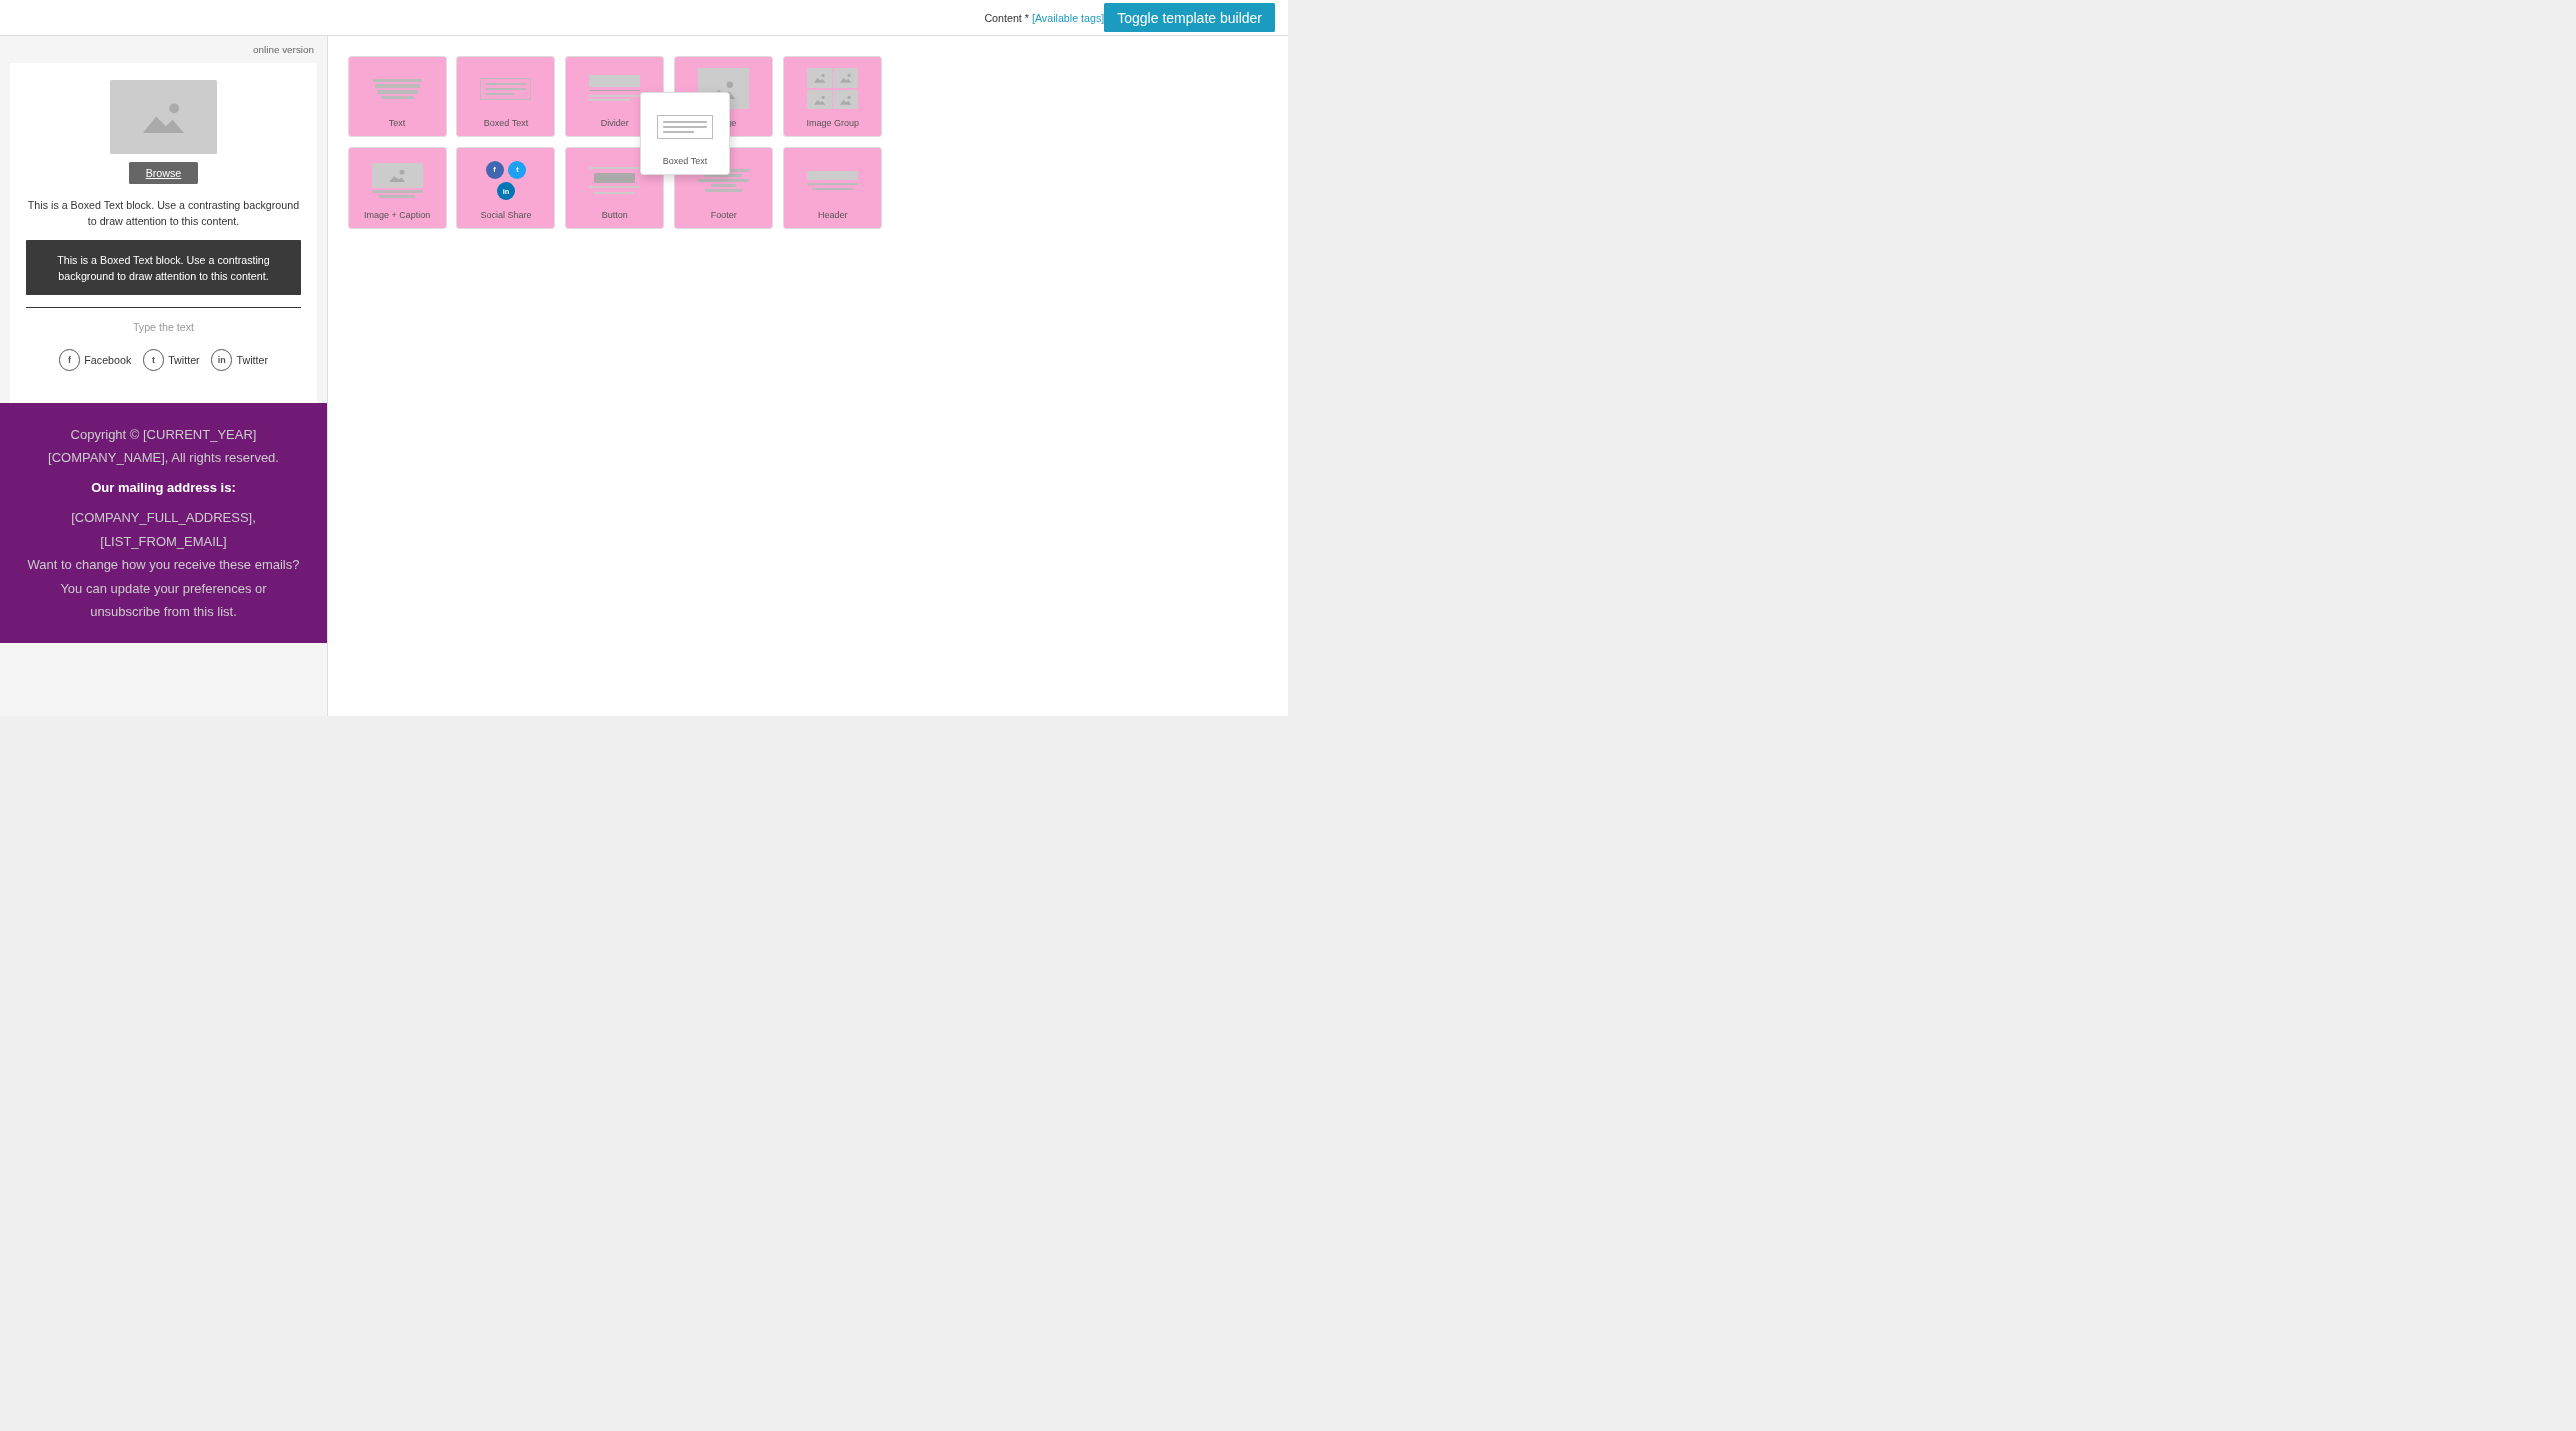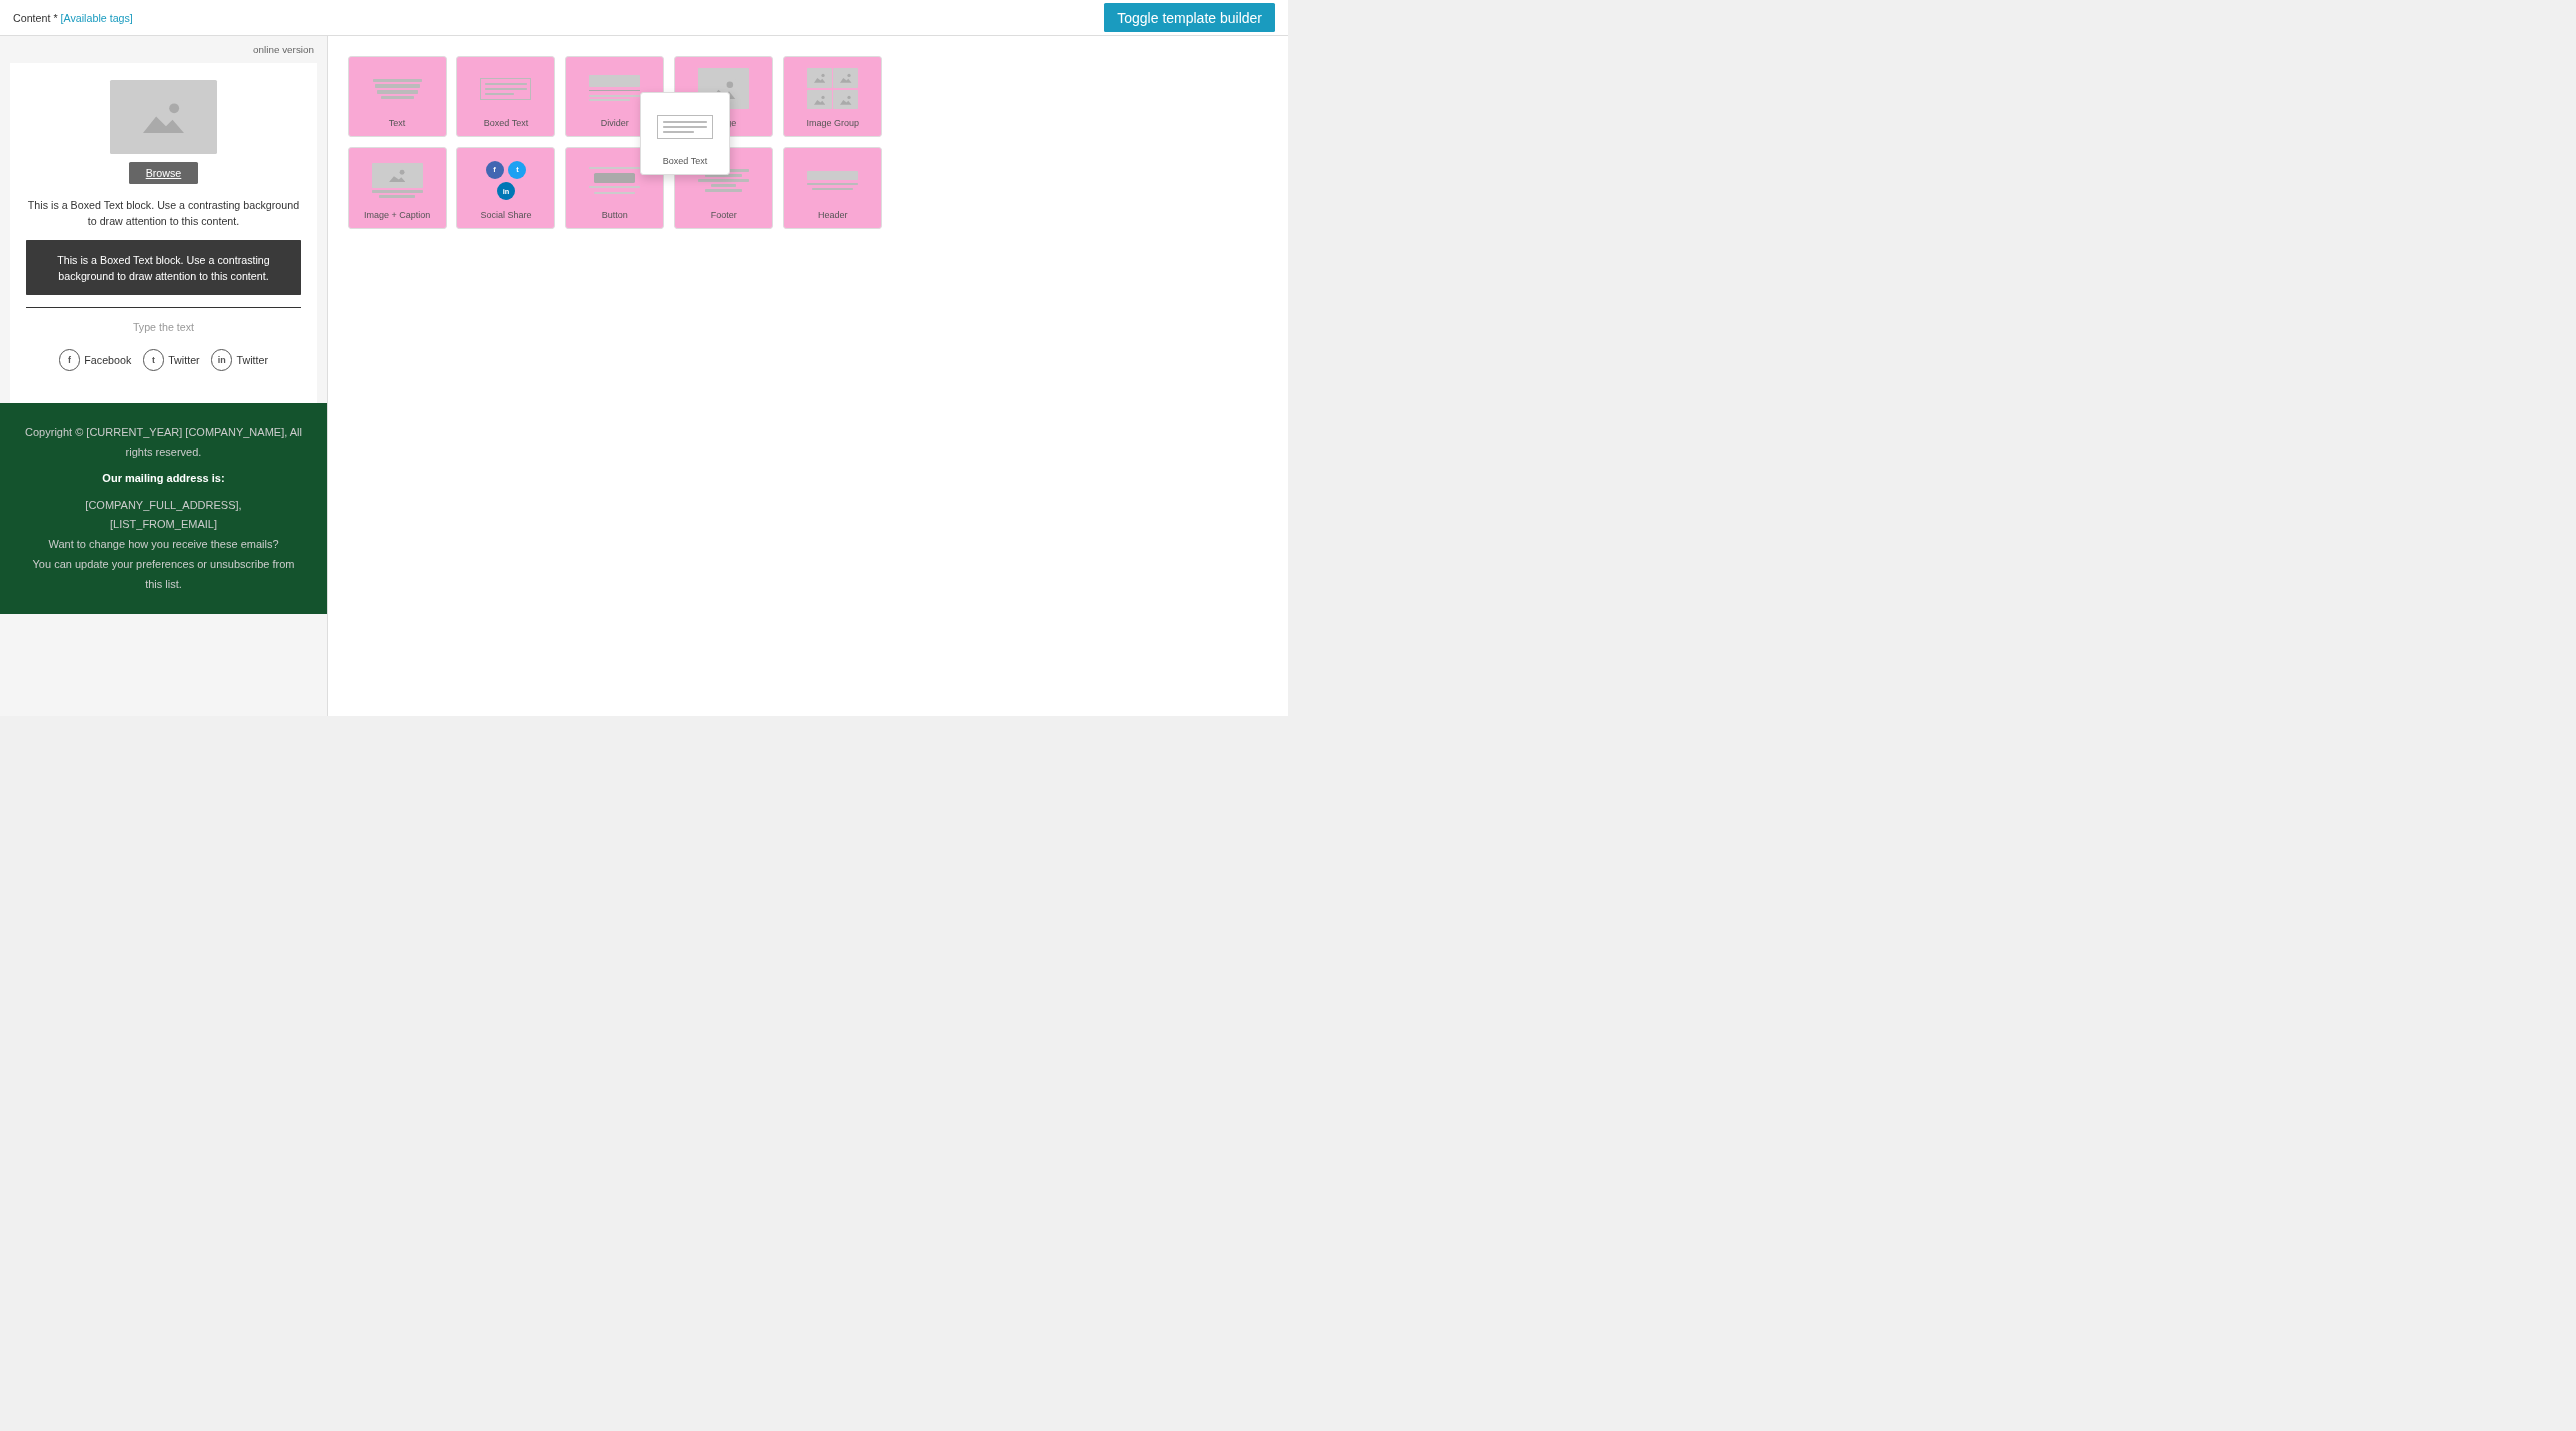--- a/index.html
+++ b/index.html
@@ -8,26 +8,25 @@
       background: #f0f0f0;
       width: 1288px;
       min-height: 716px;
       overflow: hidden;
     }
 
     
     .top-bar {
       display: flex;
       align-items: center;
-      justify-content: space-between;
+      justify-content: flex-end;
       padding: 6.6px 13px;
       background: #fff;
       border-bottom: 0.8px solid #ddd;
       height: 36px;
-      gap: 35px;
     }
     .top-bar-left {
       font-size: 10.7px;
       color: #333;
     }
     .top-bar-left a {
       color: #1a9bbf;
       text-decoration: none;
     }
     .toggle-btn {
@@ -154,24 +153,24 @@
       display: flex;
       align-items: center;
       justify-content: center;
       font-size: 9px;
       font-weight: bold;
       color: #555;
     }
 
     
     .footer-dark {
-      background: #14532d;
+      background: #701a75;
       color: #ccc;
       padding: 19.7px 24.6px;
-      font-size: 11px;
+      font-size: 13px;
       text-align: center;
       line-height: 1.8;
     }
     .footer-dark .mailing-bold {
       font-weight: bold;
       color: #fff;
       margin: 6.6px 0;
     }
 
     

